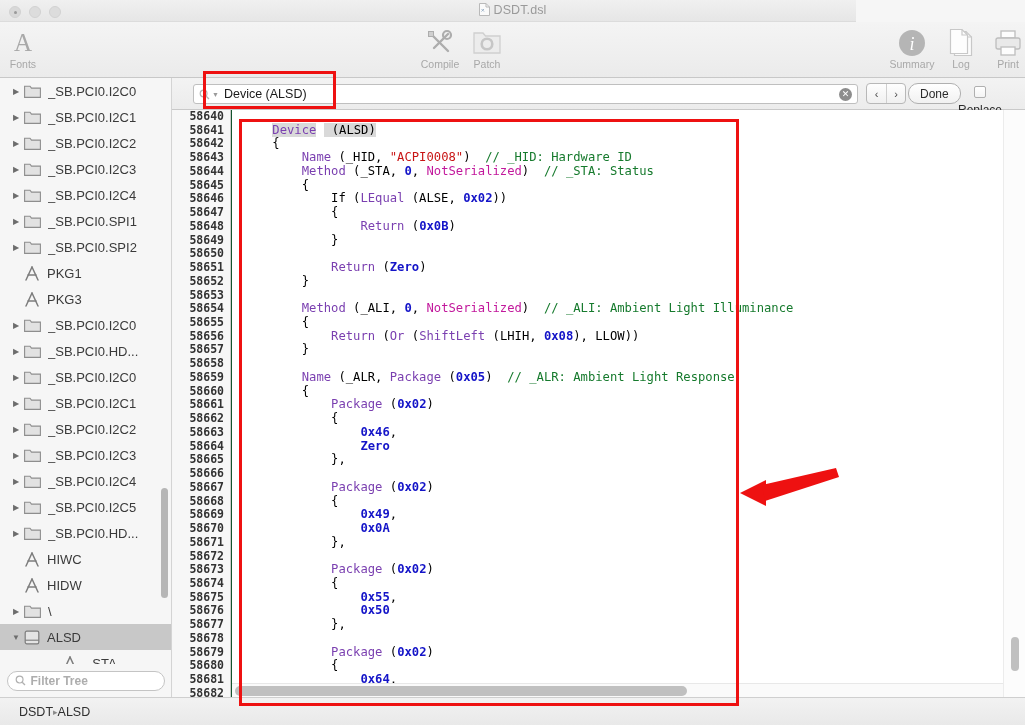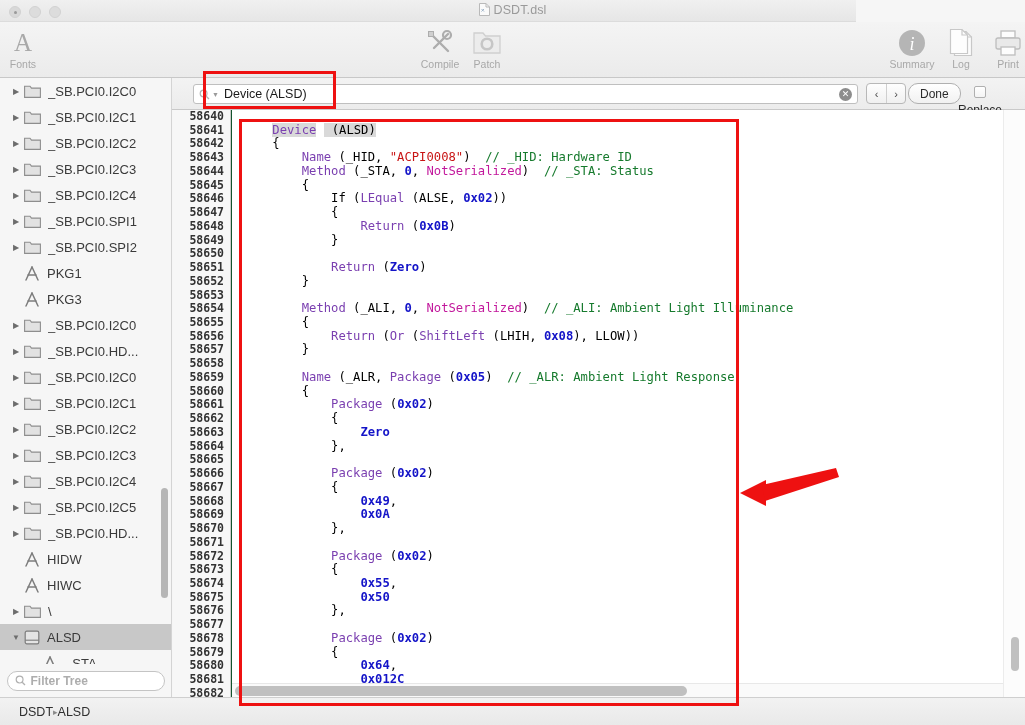--- a/index.html
+++ b/index.html
@@ -127,21 +127,21 @@
     white-space: nowrap;
   }
   .tree-row.selected { background: #c8c8c8; }
   .tw {
     width: 16px; flex: 0 0 16px; text-align: center;
     font-size: 8px; color: #6d6d6d;
   }
   .tw.blank { visibility: hidden; }
   .tree-icon { flex: 0 0 auto; margin-right: 7px; display: flex; align-items: center; }
   .tree-label { overflow: hidden; text-overflow: ellipsis; }
-  .tree-row.indent { padding-left: 26px; }
+  .tree-row.indent { padding-left: 46px; }
 
   .sb-scrollbar {
     position: absolute; right: 3px; width: 7px; border-radius: 4px;
     background: #b6b6b6;
   }
 
   .filter-wrap {
     position: absolute; left: 0; right: 0; bottom: 0; height: 33px;
     background: #f6f6f6;
     display: flex; align-items: center; justify-content: center; font-weight: bold;
@@ -521,34 +521,34 @@
           <span class="tw blank">▶</span>
           <span class="tree-icon">
             <svg width="16" height="15" viewBox="0 0 16 15">
               <g stroke="#7d7d7d" stroke-width="1.5" fill="none" stroke-linecap="round">
                 <line x1="8" y1="1" x2="2" y2="14"></line>
                 <line x1="8" y1="1" x2="14" y2="14"></line>
                 <line x1="4" y1="9" x2="12" y2="9"></line>
               </g>
             </svg>
           </span>
-          <span class="tree-label">HIDW</span>
+          <span class="tree-label">HIWC</span>
         </div>
         <div class="tree-row">
           <span class="tw blank">▶</span>
           <span class="tree-icon">
             <svg width="16" height="15" viewBox="0 0 16 15">
               <g stroke="#7d7d7d" stroke-width="1.5" fill="none" stroke-linecap="round">
                 <line x1="8" y1="1" x2="2" y2="14"></line>
                 <line x1="8" y1="1" x2="14" y2="14"></line>
                 <line x1="4" y1="9" x2="12" y2="9"></line>
               </g>
             </svg>
           </span>
-          <span class="tree-label">HIWC</span>
+          <span class="tree-label">HIDW</span>
         </div>
         <div class="tree-row">
           <span class="tw">▶</span>
           <span class="tree-icon">
             <svg width="17" height="14" viewBox="0 0 17 14">
               <path d="M0.6 2.2 h5.4 l1.5 1.9 H16.4 v9.3 H0.6 Z" fill="#e2e2e2" stroke="#8e8e8e" stroke-width="1.1"></path>
             </svg>
           </span>
           <span class="tree-label">\</span>
         </div>
@@ -653,20 +653,21 @@
         <div class="cline">&nbsp;</div>
         <div class="cline"><span class="k-blk">        </span><span class="k-purp">Method</span><span class="k-blk"> (_ALI, </span><span class="k-blue">0</span><span class="k-blk">, </span><span class="k-mag">NotSerialized</span><span class="k-blk">)  </span><span class="k-green">// _ALI: Ambient Light Illuminance</span></div>
         <div class="cline"><span class="k-blk">        {</span></div>
         <div class="cline"><span class="k-blk">            </span><span class="k-purp">Return</span><span class="k-blk"> (</span><span class="k-purp">Or</span><span class="k-blk"> (</span><span class="k-purp">ShiftLeft</span><span class="k-blk"> (LHIH, </span><span class="k-blue">0x08</span><span class="k-blk">), LLOW))</span></div>
         <div class="cline"><span class="k-blk">        }</span></div>
         <div class="cline">&nbsp;</div>
         <div class="cline"><span class="k-blk">        </span><span class="k-purp">Name</span><span class="k-blk"> (_ALR, </span><span class="k-purp">Package</span><span class="k-blk"> (</span><span class="k-blue">0x05</span><span class="k-blk">)  </span><span class="k-green">// _ALR: Ambient Light Response</span></div>
         <div class="cline"><span class="k-blk">        {</span></div>
         <div class="cline"><span class="k-blk">            </span><span class="k-purp">Package</span><span class="k-blk"> (</span><span class="k-blue">0x02</span><span class="k-blk">)</span></div>
         <div class="cline"><span class="k-blk">            {</span></div>
+        <div class="cline"><span class="k-blk">                </span><span class="k-blue">0x46</span><span class="k-blk">,</span></div>
         <div class="cline"><span class="k-blk">                </span><span class="k-blue">Zero</span></div>
         <div class="cline"><span class="k-blk">            },</span></div>
         <div class="cline">&nbsp;</div>
         <div class="cline"><span class="k-blk">            </span><span class="k-purp">Package</span><span class="k-blk"> (</span><span class="k-blue">0x02</span><span class="k-blk">)</span></div>
         <div class="cline"><span class="k-blk">            {</span></div>
         <div class="cline"><span class="k-blk">                </span><span class="k-blue">0x49</span><span class="k-blk">,</span></div>
         <div class="cline"><span class="k-blk">                </span><span class="k-blue">0x0A</span></div>
         <div class="cline"><span class="k-blk">            },</span></div>
         <div class="cline">&nbsp;</div>
         <div class="cline"><span class="k-blk">            </span><span class="k-purp">Package</span><span class="k-blk"> (</span><span class="k-blue">0x02</span><span class="k-blk">)</span></div>

